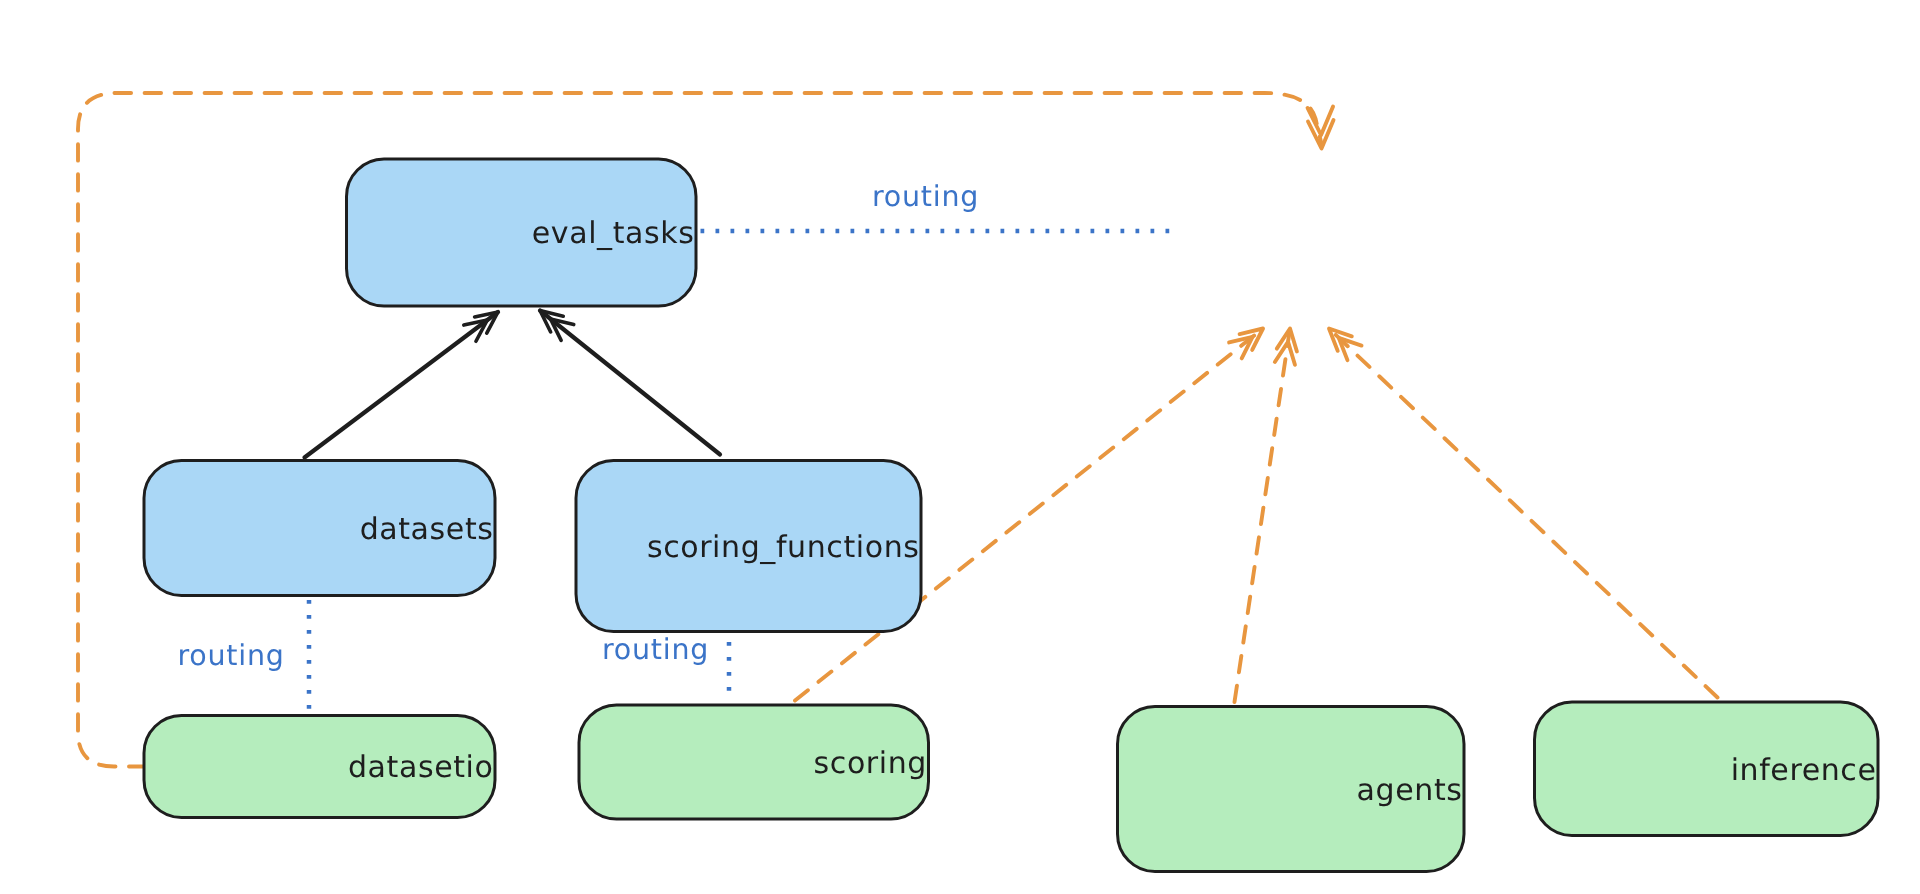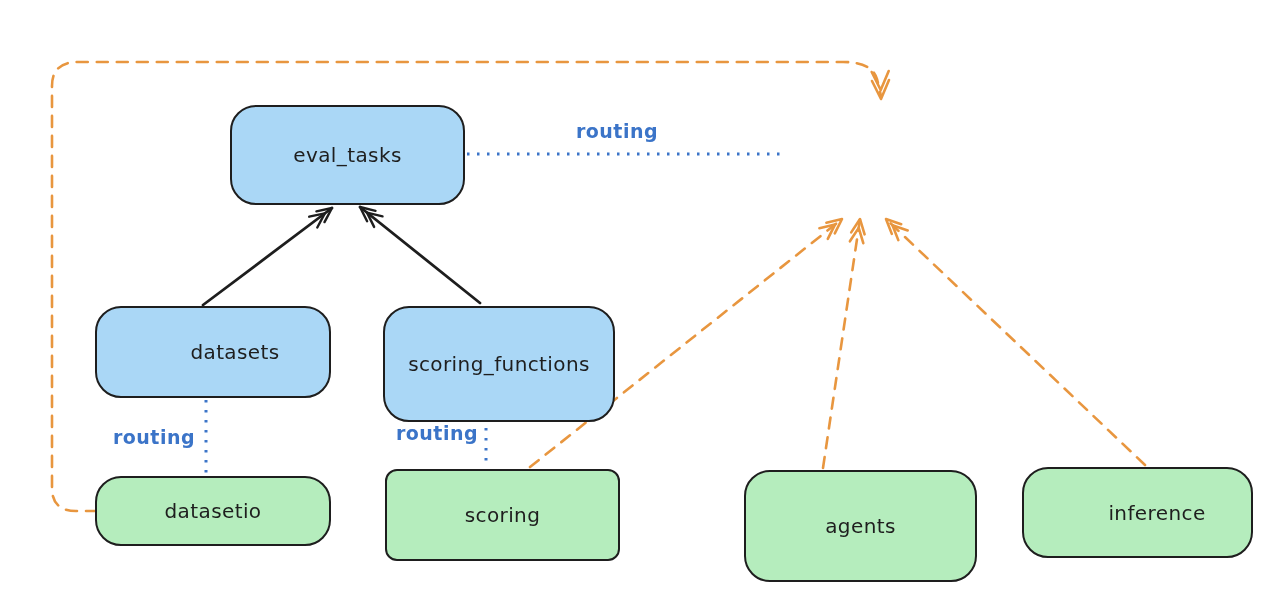--- a/index.html
+++ b/index.html
@@ -31,33 +31,33 @@
   .edge-orange path { stroke: var(--orange); stroke-width: 2.6; stroke-dasharray: 11 9; }
   .edge-orange path.head { stroke-dasharray: none; }
   .edge-black path.head { stroke-width: 2.4; }
   .node {
     position: absolute;
     box-sizing: border-box;
     border: 2.5px solid var(--stroke);
     border-radius: 26px;
     display: flex;
     align-items: center;
-    justify-content: center;
+    justify-content: flex-end;
     font-size: 20px;
     letter-spacing: 0.4px;
     color: var(--stroke);
     white-space: nowrap;
   }
   .node.resource { background: var(--resource-fill); }
   .node.api { background: var(--api-fill); }
   .edge-label {
     position: absolute;
     transform: translate(-50%, -50%);
     color: var(--routing);
-    font-weight: bold;
+    font-weight: normal;
     font-size: 19px;
     letter-spacing: 0.5px;
     white-space: nowrap;
   }
 </style>
 </head>
 <body>
 
 <div class="canvas">
 
@@ -120,21 +120,21 @@
   </div>
 
   <div class="node resource" style="left:383px; top:306px; width:232px; height:116px;">
     <span>scoring_functions</span>
   </div>
 
   <div class="node api" style="left:95px; top:476px; width:236px; height:70px;">
     <span>datasetio</span>
   </div>
 
-  <div class="node api" style="left:385px; top:469px; width:235px; height:92px;border-radius:12px;">
+  <div class="node api" style="left:385px; top:469px; width:235px; height:78px;">
     <span>scoring</span>
   </div>
 
   <div class="node api" style="left:744px; top:470px; width:233px; height:112px;">
     <span>agents</span>
   </div>
 
   <div class="node api" style="left:1022px; top:467px; width:231px; height:91px;padding-left:39px;">
     <span>inference</span>
   </div>

